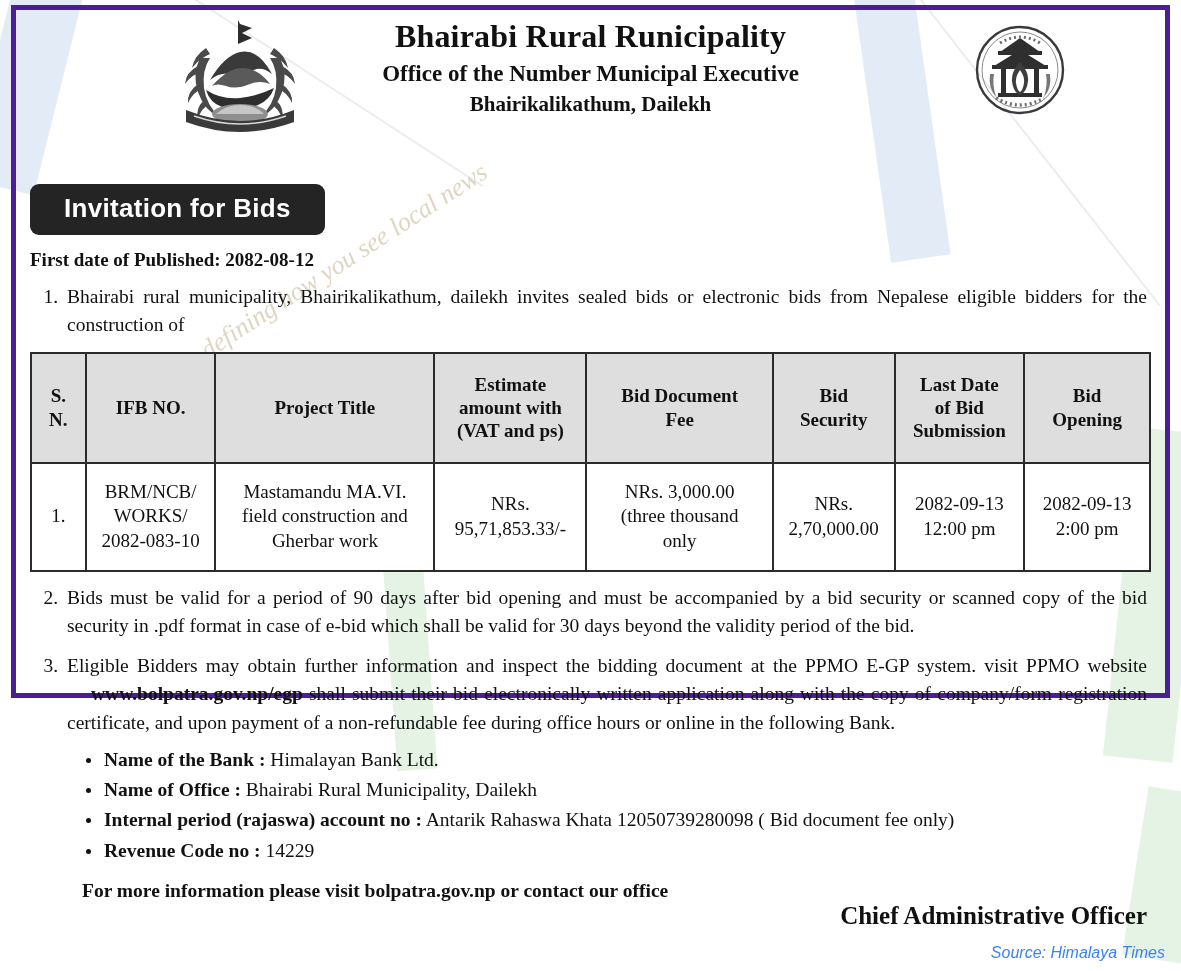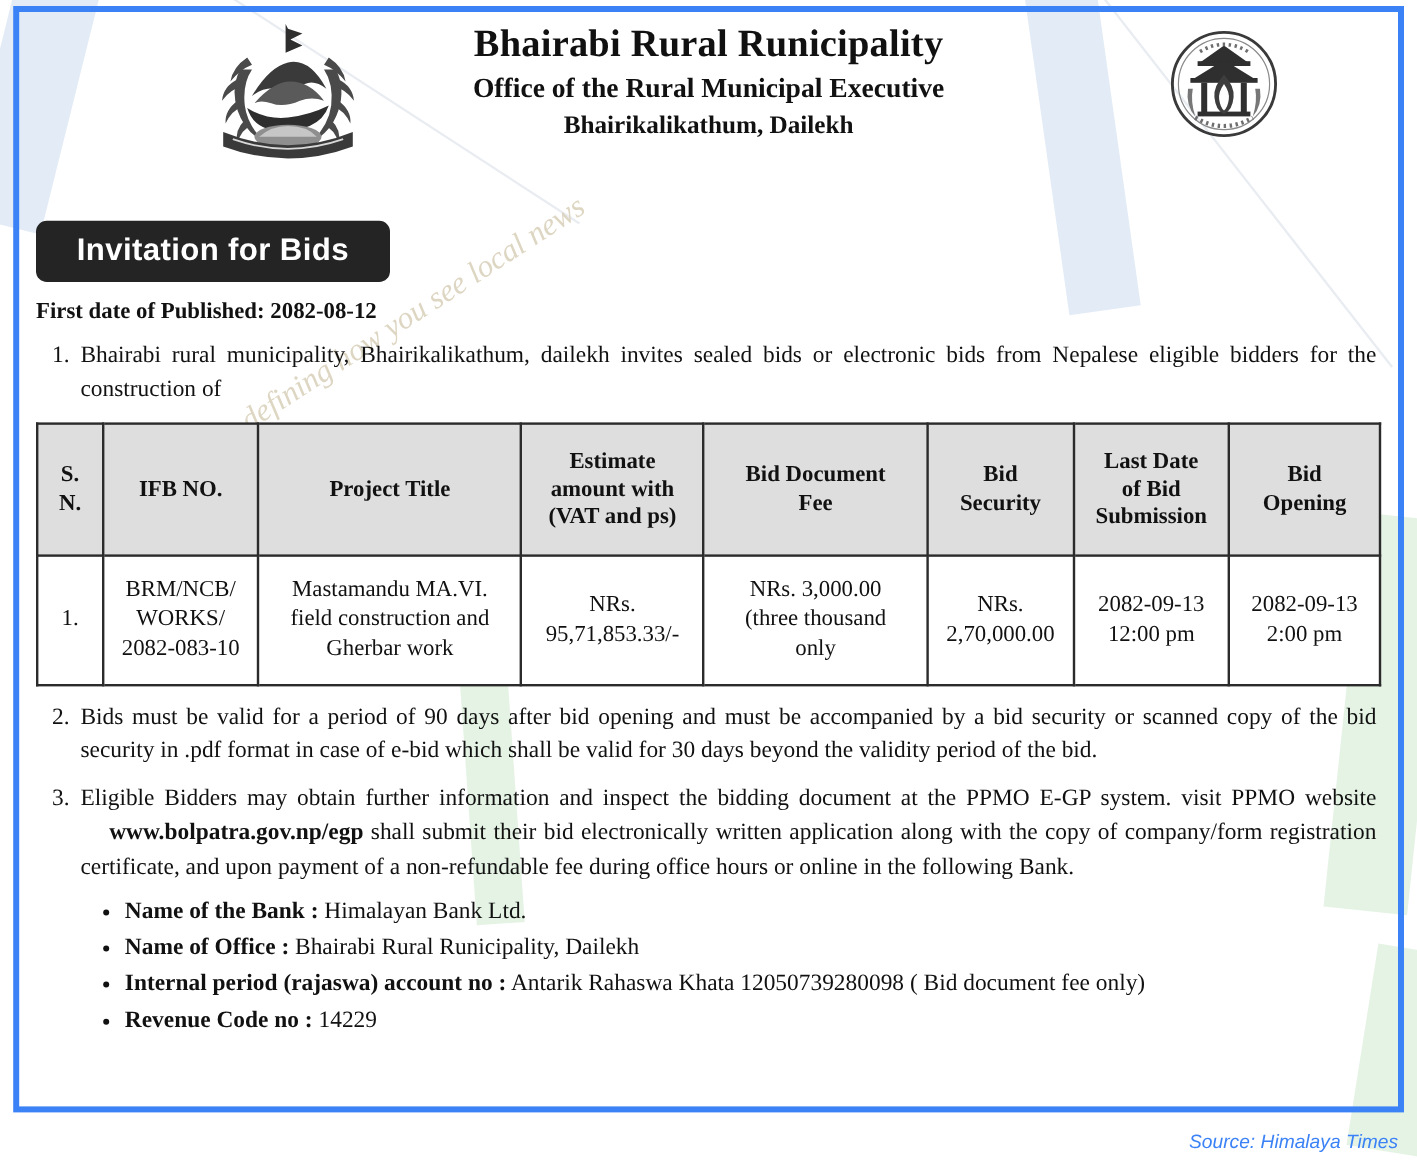--- a/index.html
+++ b/index.html
@@ -63,22 +63,22 @@
     background: #dde8f5;
     opacity: .85;
   }
 
   
   .doc-frame {
     position: absolute;
     left: 11px;
     top: 5px;
     width: 1159px;
-    height: 922px;
-    border: 5px solid #3b82f6;
+    height: 693px;
+    border: 5px solid #4c1d95;
     box-sizing: border-box;
     background: transparent;
     z-index: 2;
   }
 
   .doc-inner {
     position: relative;
     width: 100%;
     height: 100%;
     padding: 0 14px;
@@ -341,21 +341,21 @@
         <path d="M16 50 q-2 14 6 23 q-4 -13 -2 -23 z" fill="#777"></path>
         <path d="M76 50 q2 14 -6 23 q4 -13 2 -23 z" fill="#777"></path>
 
         <path d="M26 19 q20 -12 40 0" fill="none" stroke="#6e6e6e" stroke-width="3" stroke-dasharray="2 3"></path>
         <path d="M22 74 q24 14 48 0" fill="none" stroke="#6e6e6e" stroke-width="3.5" stroke-dasharray="2 3"></path>
       </svg>
     </span>
 
     <div class="title-block">
       <div class="org-title">Bhairabi Rural Runicipality</div>
-      <div class="org-sub1">Office of the Rural Municipal Executive</div>
+      <div class="org-sub1">Office of the Number Municipal Executive</div>
       <div class="org-sub2">Bhairikalikathum, Dailekh</div>
     </div>
   </div>
 
   <div class="ifb-badge-wrap">
     <span class="ifb-badge">Invitation for Bids</span>
   </div>
 
   <div class="pub-date">First date of Published: 2082-08-12</div>
 
@@ -459,29 +459,33 @@
     <div class="clause-body"><span>Eligible Bidders may obtain further information and inspect the bidding document at the PPMO E-GP system. visit PPMO website </span><b>www.bolpatra.gov.np/egp</b><span> shall submit their bid electronically written application along with the copy of company/form registration certificate, and upon payment of a non-refundable fee during office hours or online in the following Bank.</span></div>
   </div>
 
   <ul class="bank-list">
     <li>
       <span class="lbl">Name of the Bank :</span>
       <span>Himalayan Bank Ltd.</span>
     </li>
     <li>
       <span class="lbl">Name of Office :</span>
-      <span>Bhairabi Rural Runicipality, Dailekh</span>
+      <span>Bhairabi Rural Municipality, Dailekh</span>
     </li>
     <li>
       <span class="lbl">Internal period (rajaswa) account no :</span>
       <span>Antarik Rahaswa Khata 12050739280098 ( Bid document fee only)</span>
     </li>
     <li>
       <span class="lbl">Revenue Code no :</span>
       <span>14229</span>
     </li>
   </ul>
 
+  <div class="footer-row">
+    <div class="footer-note">For more information please visit bolpatra.gov.np or contact our office</div>
+    <div class="footer-signer">Chief Administrative Officer</div>
+  </div>
 
 </div>
 </div>
 
 <div class="source-line">Source: Himalaya Times</div>
 
 </body></html>

